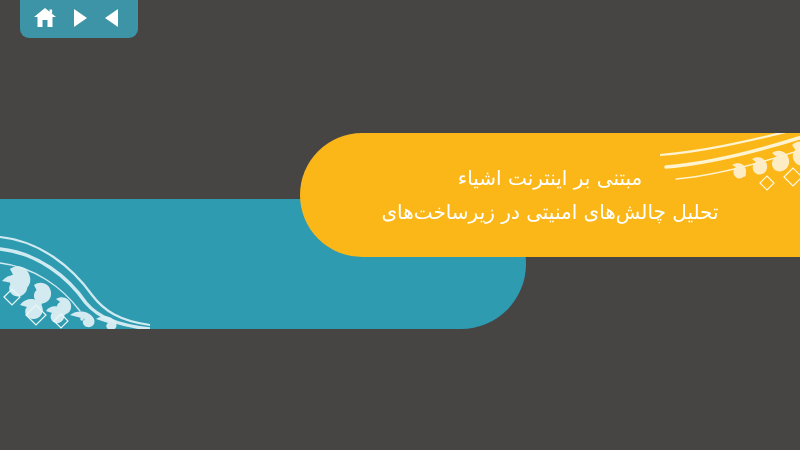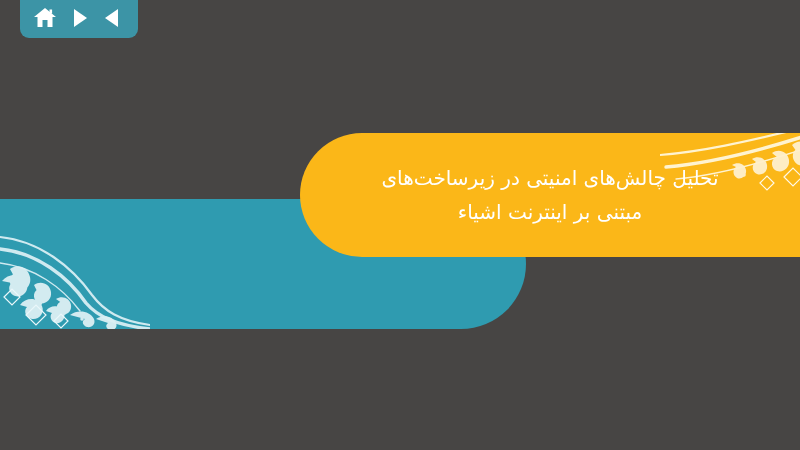--- a/index.html
+++ b/index.html
@@ -175,22 +175,22 @@
       <g fill="none" stroke="#FFF8E4" stroke-width="1.2">
         <path d="M124 44 l9 -9 l9 9 l-9 9 z"></path>
         <path d="M100 50 l7 -7 l7 7 l-7 7 z"></path>
         <path d="M148 60 l8 -8 l8 8 l-8 8 z"></path>
         <path d="M152 88 l6 -6 l6 6 l-6 6 z"></path>
       </g>
     </svg>
   </div>
 
   <div class="title-block">
+    <div class="title-line">مبتنی بر اینترنت اشیاء</div>
     <div class="title-line">تحلیل چالش‌های امنیتی در زیرساخت‌های</div>
-    <div class="title-line">مبتنی بر اینترنت اشیاء</div>
   </div>
 
   <div class="navbar">
     <button class="nav-btn" aria-label="Back">
       <svg width="22" height="22" viewBox="0 0 22 22">
         <polygon points="16,2 16,20 3,11" fill="#FFFFFF"></polygon>
       </svg>
     </button>
     <button class="nav-btn" aria-label="Forward">
       <svg width="22" height="22" viewBox="0 0 22 22">

